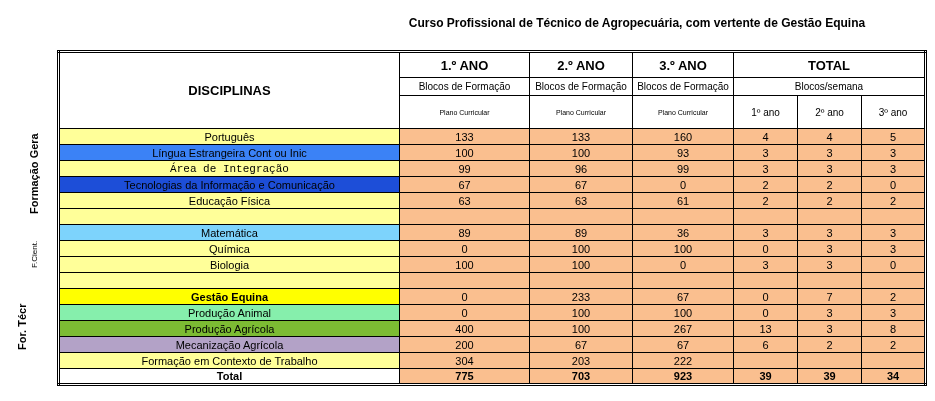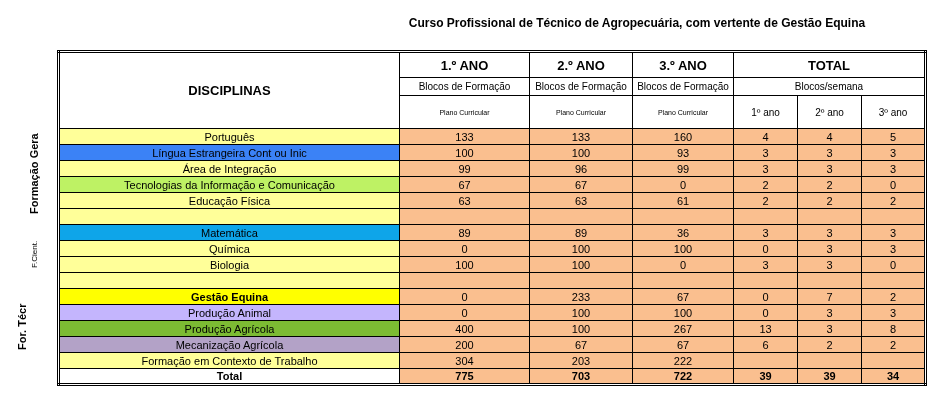--- a/index.html
+++ b/index.html
@@ -92,30 +92,30 @@
       <tr>
         <td style="background: #3b82f6;">Língua Estrangeira  Cont ou Inic</td>
         <td class="val">100</td>
         <td class="val">100</td>
         <td class="val">93</td>
         <td class="val">3</td>
         <td class="val">3</td>
         <td class="val">3</td>
       </tr>
       <tr>
-        <td style="background: rgb(255, 255, 153);">Área de Integração</td>
+        <td style="background: rgb(255, 255, 153); font-family: Liberation Mono, monospace;">Área de Integração</td>
         <td class="val">99</td>
         <td class="val">96</td>
         <td class="val">99</td>
         <td class="val">3</td>
         <td class="val">3</td>
         <td class="val">3</td>
       </tr>
       <tr>
-        <td style="background: #bef264;">Tecnologias da Informação e Comunicação</td>
+        <td style="background: #1d4ed8;">Tecnologias da Informação e Comunicação</td>
         <td class="val">67</td>
         <td class="val">67</td>
         <td class="val">0</td>
         <td class="val">2</td>
         <td class="val">2</td>
         <td class="val">0</td>
       </tr>
       <tr>
         <td style="background: rgb(255, 255, 153);">Educação Física</td>
         <td class="val">63</td>
@@ -128,21 +128,21 @@
       <tr>
         <td style="background: rgb(255, 255, 153);"></td>
         <td class="val"></td>
         <td class="val"></td>
         <td class="val"></td>
         <td class="val"></td>
         <td class="val"></td>
         <td class="val"></td>
       </tr>
       <tr>
-        <td style="background: #0ea5e9; margin-top: 24px;">Matemática</td>
+        <td style="background: #7dd3fc; margin-top: 24px;">Matemática</td>
         <td class="val">89</td>
         <td class="val">89</td>
         <td class="val">36</td>
         <td class="val">3</td>
         <td class="val">3</td>
         <td class="val">3</td>
       </tr>
       <tr>
         <td style="background: rgb(255, 255, 153);">Química</td>
         <td class="val">0</td>
@@ -173,21 +173,21 @@
       <tr>
         <td style="background: rgb(255, 255, 0); font-weight: bold;">Gestão Equina</td>
         <td class="val">0</td>
         <td class="val">233</td>
         <td class="val">67</td>
         <td class="val">0</td>
         <td class="val">7</td>
         <td class="val">2</td>
       </tr>
       <tr>
-        <td style="background: #c4b5fd;">Produção Animal</td>
+        <td style="background: #86efac;">Produção Animal</td>
         <td class="val">0</td>
         <td class="val">100</td>
         <td class="val">100</td>
         <td class="val">0</td>
         <td class="val">3</td>
         <td class="val">3</td>
       </tr>
       <tr>
         <td style="background: rgb(124, 187, 51);">Produção Agrícola</td>
         <td class="val">400</td>
@@ -212,19 +212,19 @@
         <td class="val">203</td>
         <td class="val">222</td>
         <td class="val"></td>
         <td class="val"></td>
         <td class="val"></td>
       </tr>
       <tr class="bold-row">
         <td style="background: rgb(255, 255, 255);">Total</td>
         <td class="val">775</td>
         <td class="val">703</td>
-        <td class="val">722</td>
+        <td class="val">923</td>
         <td class="val">39</td>
         <td class="val">39</td>
         <td class="val">34</td>
       </tr>
     </tbody>
 </table>
 
 </body></html>

